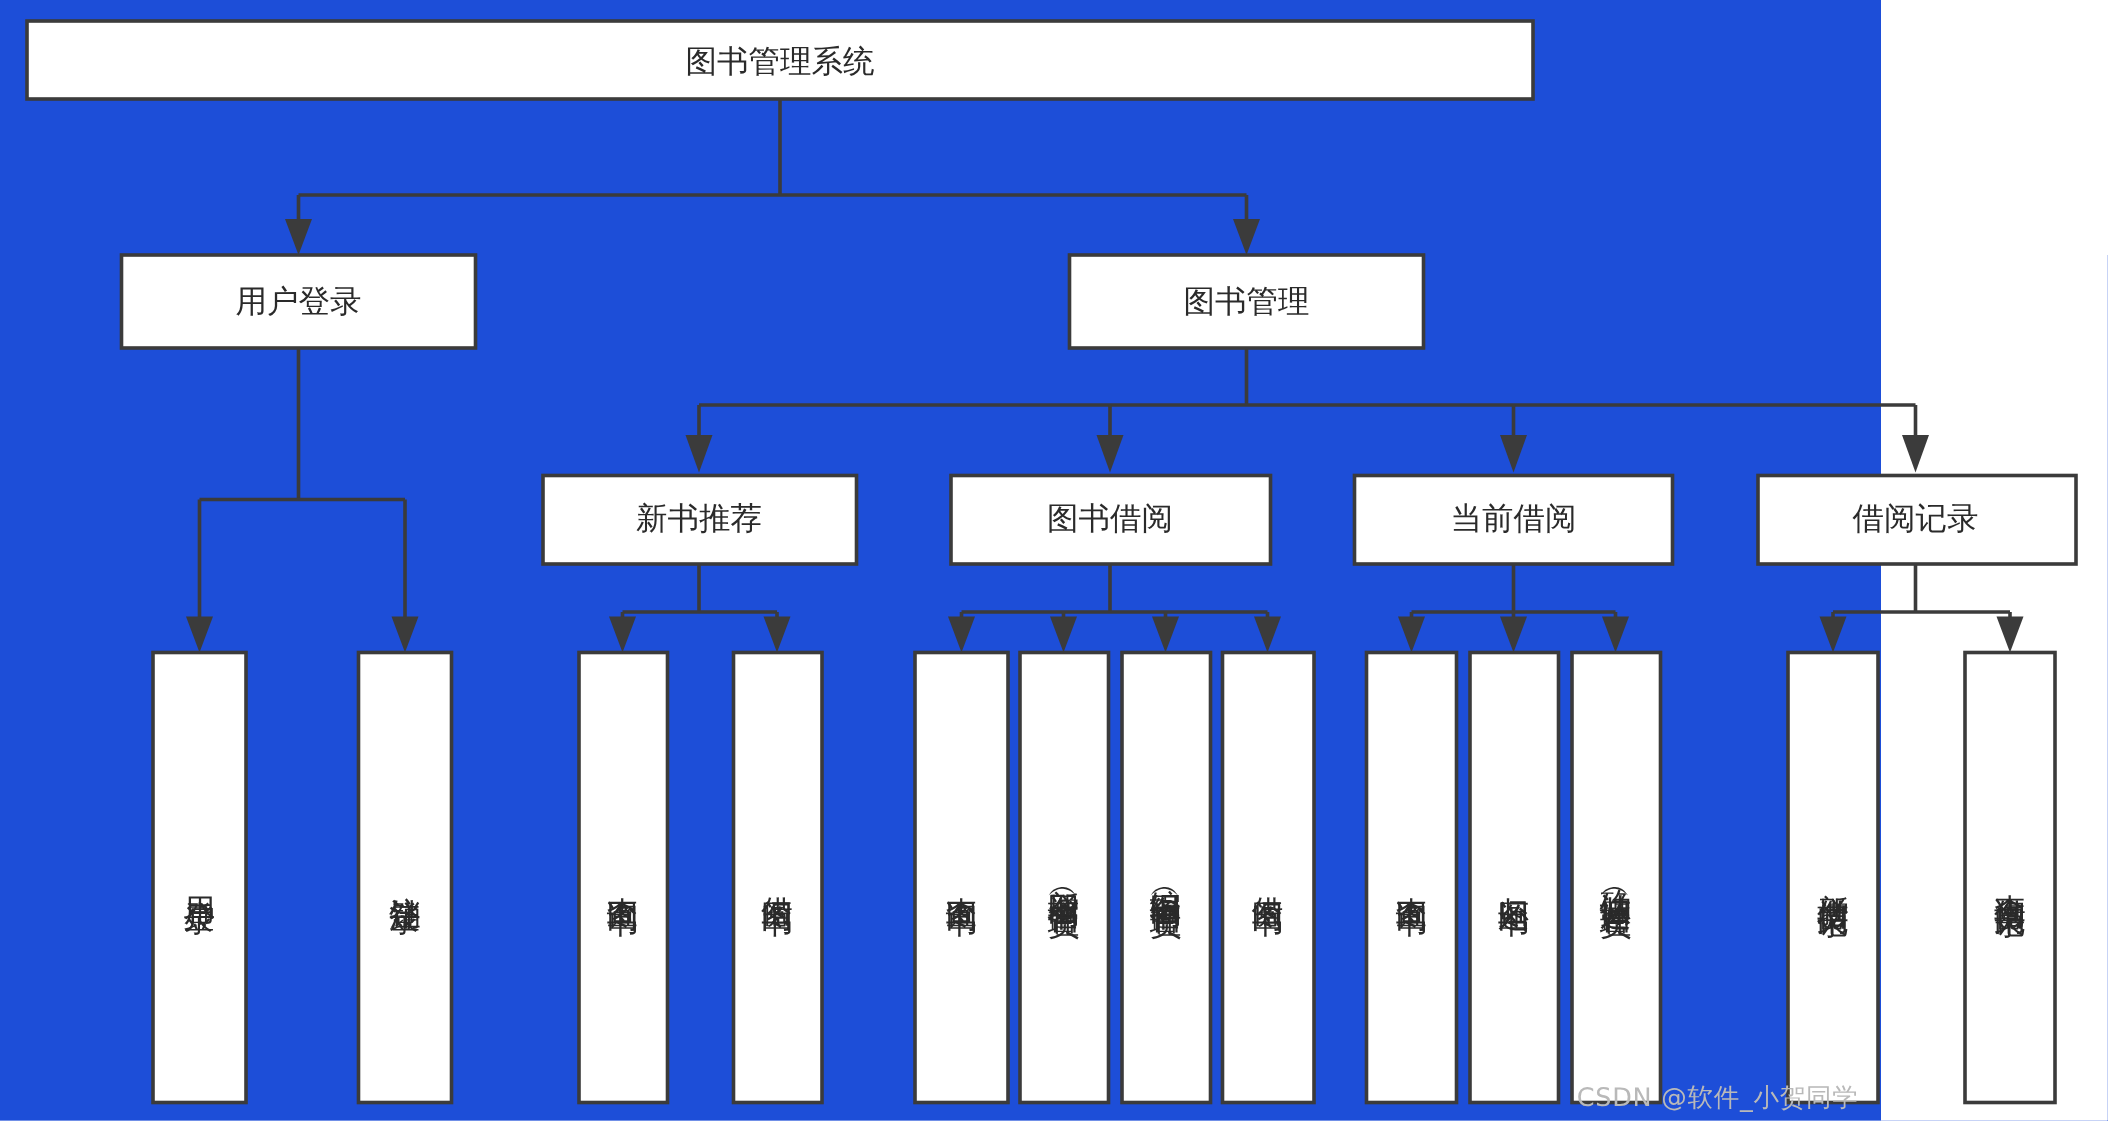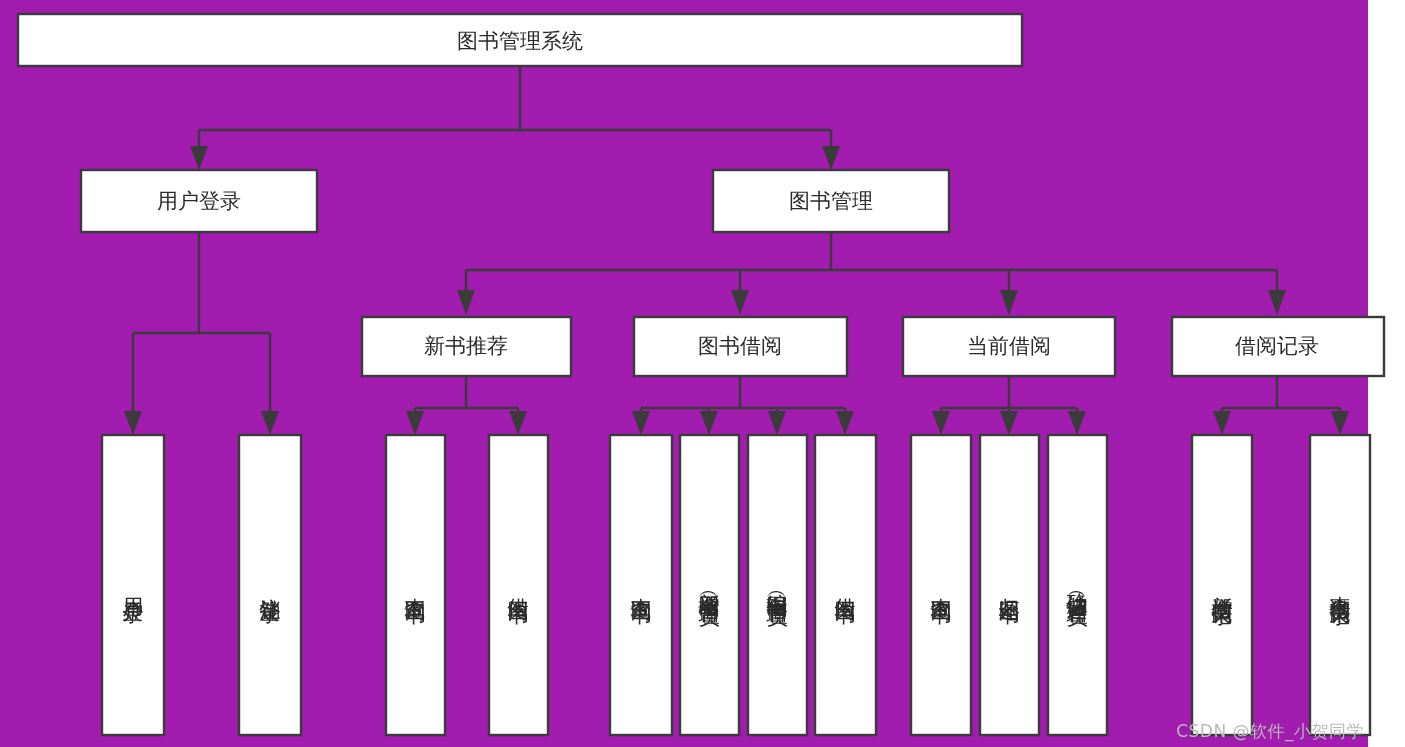--- a/index.html
+++ b/index.html
@@ -8,23 +8,23 @@
     background: #ffffff;
   }
   body {
     width: 1405px;
     height: 747px;
     font-family: "DejaVu Sans", "Liberation Sans", sans-serif;
     overflow: hidden;
   }
   #diagram-root {
     position: relative;
-    width: 1368px;
+    width: 1254px;
     height: 747px;
-    background: #a21caf;
+    background: #1d4ed8;
   }
   svg#tree-svg {
     position: absolute;
     top: 0;
     left: 0;
     width: 1405px;
     height: 747px;
     display: block;
   }
   .node-box {
@@ -52,21 +52,21 @@
   .node-label-v {
     font-family: "DejaVu Sans", "Liberation Sans", sans-serif;
     font-size: 21px;
     fill: #2a2a2a;
     text-anchor: middle;
     writing-mode: vertical-rl;
     letter-spacing: 2px;
   }
   .watermark {
     position: absolute;
-    right: 4px;
+    right: 15px;
     bottom: 4px;
     font-family: "DejaVu Sans", "Liberation Sans", sans-serif;
     font-size: 17px;
     color: #b9b9b9;
     white-space: nowrap;
     letter-spacing: 0.5px;
   }
 </style>
 </head>
 <body>

